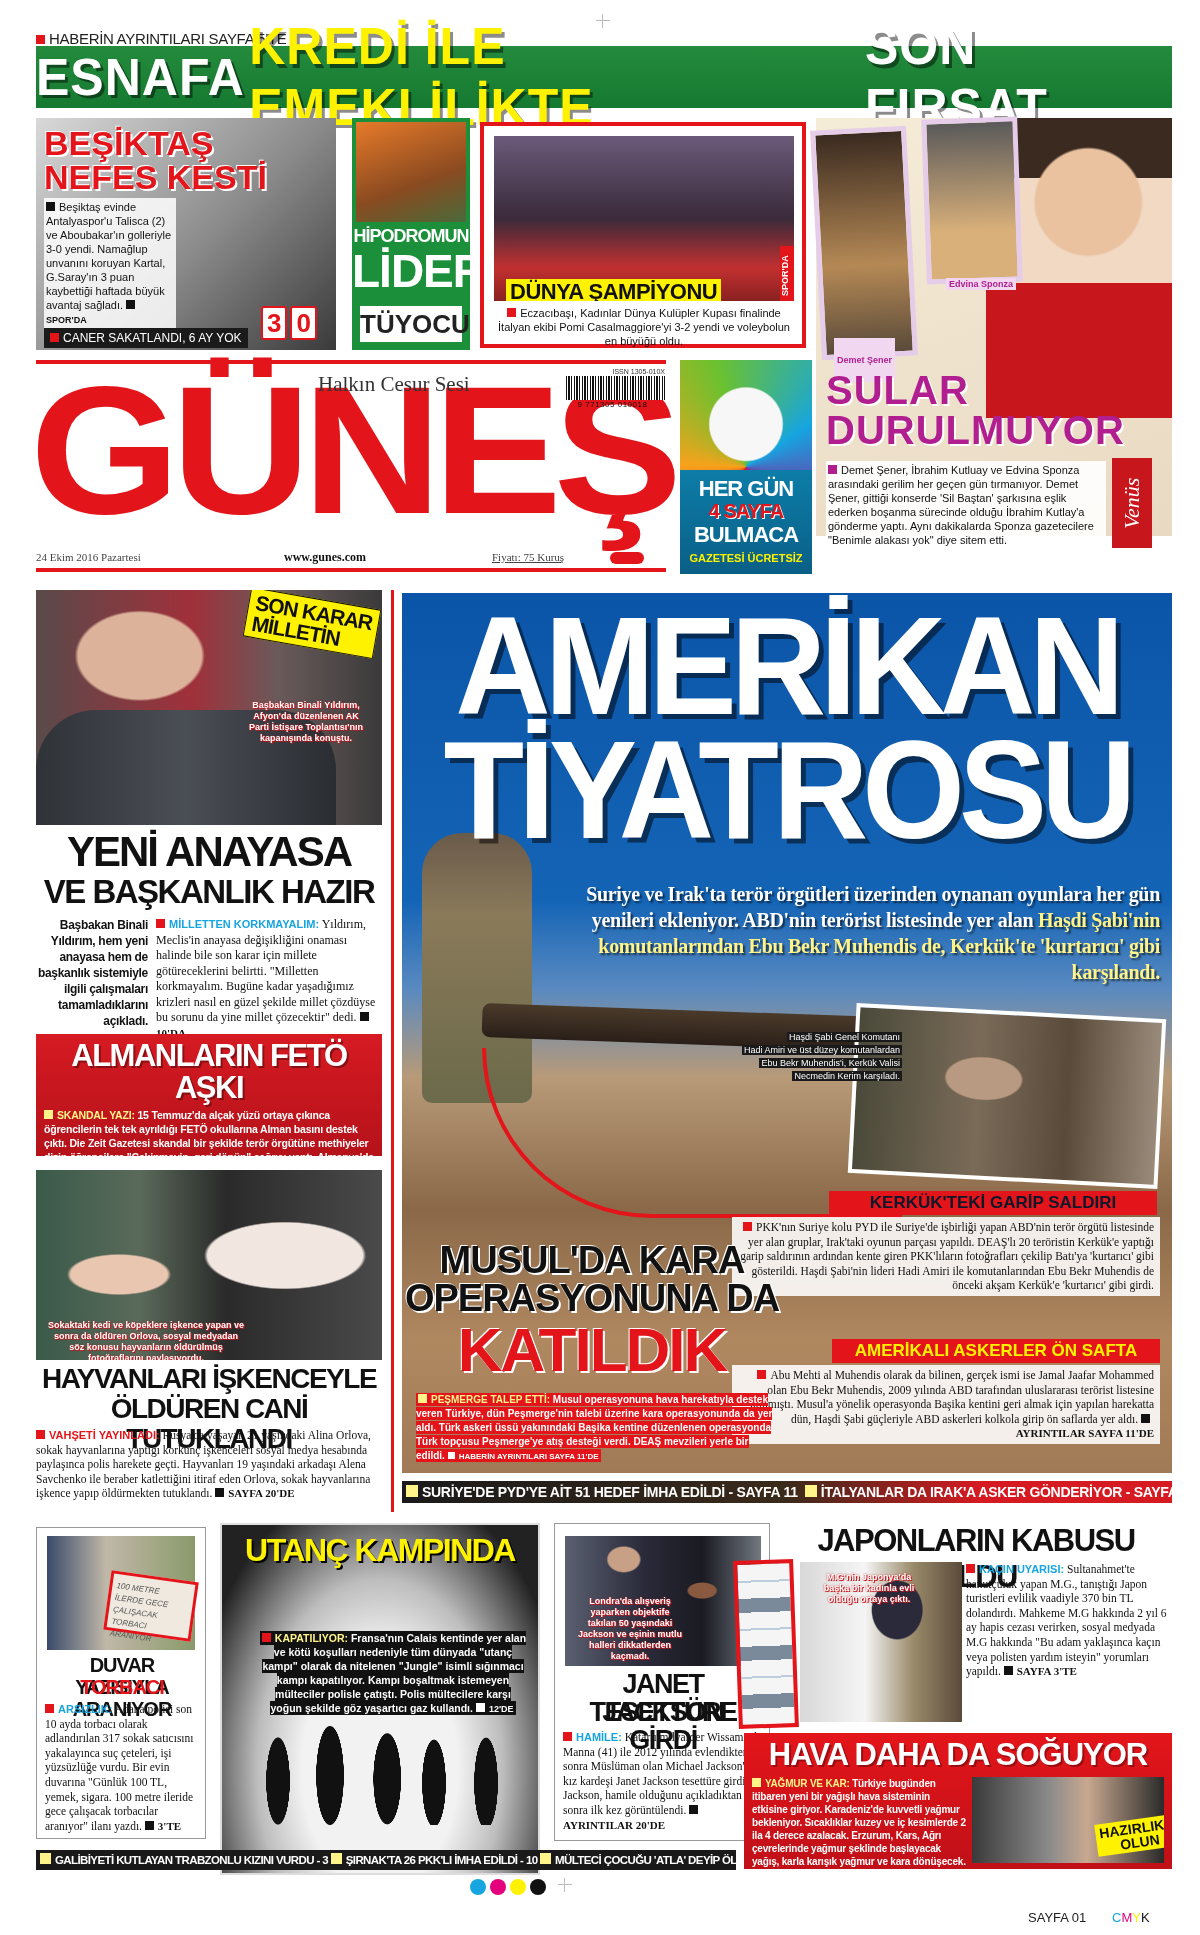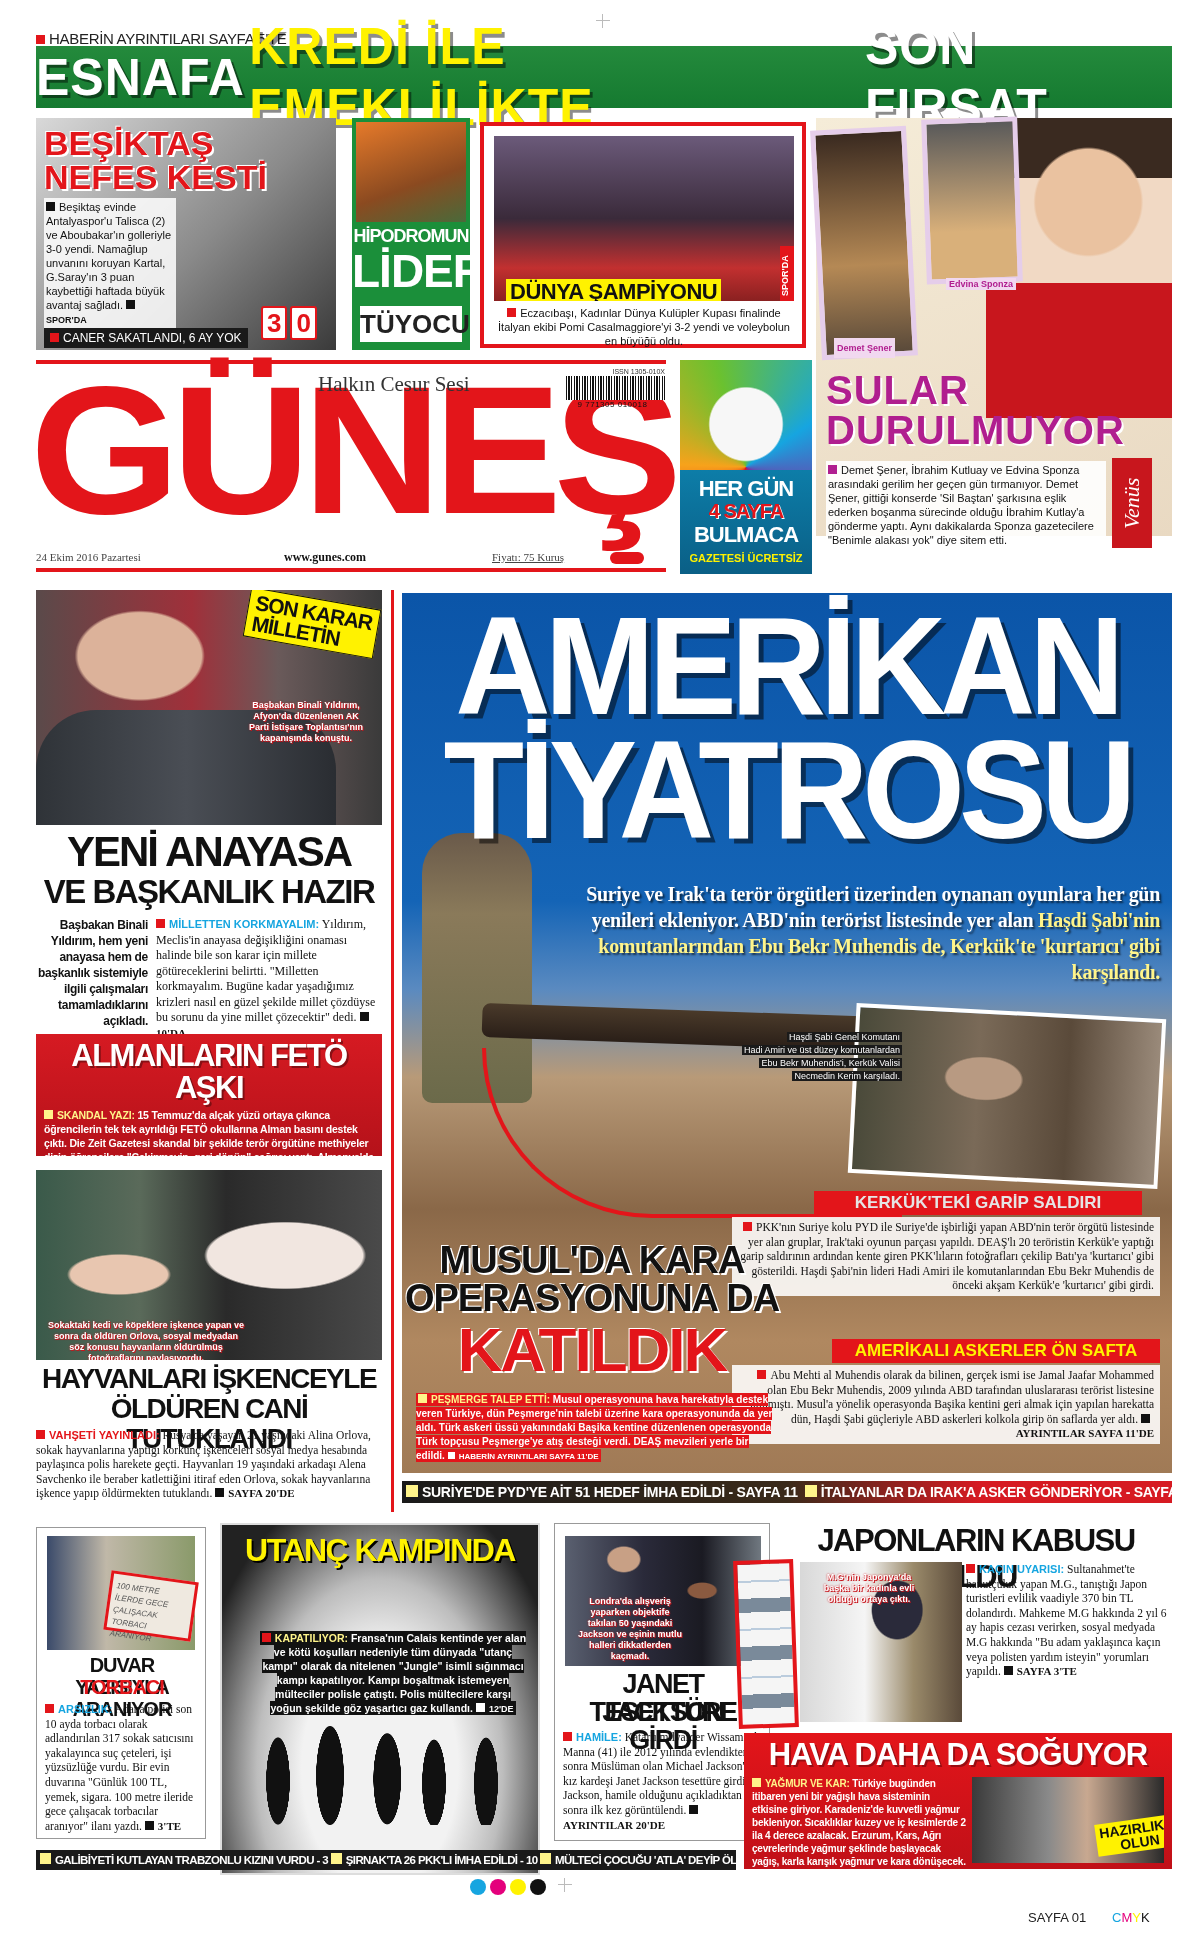--- a/index.html
+++ b/index.html
@@ -40,21 +40,21 @@
   #dunya { left: 480px; top: 122px; width: 326px; height: 226px; border: 4px solid #e3151a; background:#fff; }
   #dunya-photo { left: 10px; top: 10px; width: 300px; height: 165px; background: linear-gradient(180deg,#6b5a7a,#3a2a3a 50%,#c23030 80%,#8a2020); }
   #dunya-label { left: 12px; top: 143px; background:#fff200; color:#111; font-size: 22px; font-weight:900; padding: 0 4px; letter-spacing:-0.5px;}
   #dunya-spor { left: 286px; top: 110px; width: 20px; height: 60px; background:#e3151a; color:#fff; font-size: 9px; font-weight: bold; writing-mode: vertical-rl; transform: rotate(180deg); text-align:center; }
   #dunya-body { left: 8px; top: 180px; width: 304px; font-size: 11px; line-height: 14px; text-align:center; }
 
   #magazine { left: 816px; top: 118px; width: 356px; height: 418px; background: linear-gradient(160deg,#f5ecd8,#e9d9c2); }
   #mag-p1 { left: 0; top: 10px; width: 96px; height: 230px; background: linear-gradient(#3a2a20,#b58955 60%,#5a4a3a); border: 5px solid #e5cdea; transform: rotate(-3deg);}
   #mag-p2 { left: 108px; top: 0px; width: 96px; height: 165px; background: linear-gradient(#5a5a5a,#d9b07a 70%); border: 5px solid #e5cdea; transform: rotate(-2deg);}
   #mag-woman { left: 170px; top: 0; width: 186px; height: 300px; background: radial-gradient(circle at 55% 28%, #eac2a0 0 22%, transparent 23%), linear-gradient(#3a2a20 0 20%, #f1d9c4 20% 55%, #c8161d 55%); }
-  #mag-cap1 { left: 18px; top: 220px; color:#b01e8f; background:#f1d8f0; font-size:9px; font-weight:bold; padding:5px 3px; }
+  #mag-cap1 { left: 18px; top: 220px; color:#b01e8f; background:#f1d8f0; font-size:9px; font-weight:bold; padding:17px 3px; }
   #mag-cap2 { left: 130px; top: 160px; color:#b01e8f; background:#f1d8f0; font-size:9px; font-weight:bold; padding:1px 3px; }
   #mag-title { left: 10px; top: 252px; font-size: 40px; line-height: 40px; color:#b01e8f; font-weight: 900; text-shadow: 2px 2px 0 #fff; letter-spacing: 1px;}
   #mag-body { left: 10px; top: 343px; width: 280px; font-size: 11px; line-height: 14px; background: rgba(255,255,255,0.9); padding:2px; }
   #mag-venus { left: 296px; top: 340px; width: 40px; height: 90px; background:#c8161d; color:#fff; font-family:"Liberation Serif",serif; font-style: italic; font-size:22px; writing-mode: vertical-rl; transform: rotate(180deg); text-align:center; line-height:40px;}
   #mag-strip { left: 4px; top: 396px; width: 340px; background:#16a5e0; color:#fff; font-size: 13px; font-weight:bold; padding: 3px 6px; letter-spacing:-0.3px;}
   #mag-strip .y { color:#fff200; }
 
   
   #mast-rule-top { left: 36px; top: 360px; width: 630px; height: 4px; background:#e3151a; }
   #mast-rule-bot { left: 36px; top: 568px; width: 630px; height: 4px; background:#e3151a; }
@@ -108,21 +108,21 @@
   #main-h2 { left: 10px; top: 128px; width: 750px; text-align:center; color:#fff; font-size: 132px; font-weight: 900; letter-spacing: -6px; line-height: 140px; text-shadow: 5px 5px 0 rgba(0,0,0,0.5); transform: scaleY(1.05);}
   #soldier { left: 20px; top: 240px; width: 110px; height: 270px; background: linear-gradient(#6a5a4a,#8a7a5a 30%,#6b6a4a); border-radius: 40px 40px 10px 10px; }
   #gun { left: 80px; top: 420px; width: 570px; height: 34px; background: linear-gradient(#4a3a2a,#2a1f18); border-radius: 8px; transform: rotate(2deg); }
   #main-deck { left: 150px; top: 288px; width: 608px; text-align:right; color:#fff; font-family:"Liberation Serif",serif; font-weight:bold; font-size: 20px; line-height: 26px; text-shadow: 2px 2px 2px rgba(0,0,0,0.6); letter-spacing:-0.3px;}
   #main-deck .hl { color:#fff48a; }
   #hug-photo { left: 450px; top: 418px; width: 310px; height: 170px; background: radial-gradient(ellipse at 42% 40%, #b89a82 0 15%, transparent 16%), linear-gradient(90deg,#4a4a3a,#7a6a58 40%,#5a4a3a 70%,#9a8a7a); border: 4px solid #fff; transform: rotate(3deg); }
   #hug-cap { left: 330px; top: 438px; width: 170px; text-align:right; font-size: 9px; line-height: 13px; color:#fff; }
   #hug-cap span { background:#1a1a1a; padding: 0 2px; }
   #arrow { left: 80px; top: 455px; width: 420px; height: 170px; border: 4px solid #e3151a; border-top: none; border-right: none; border-radius: 0 0 0 200px; }
 
-  #kerk-h { left: 412px; top: 598px; width: 328px; text-align:center; background:#e3151a; color:#e5e5e5; font-size: 17px; font-weight:bold; padding: 2px 4px; }
+  #kerk-h { left: 427px; top: 598px; width: 328px; text-align:center; background:#e3151a; color:#0f172a; font-size: 17px; font-weight:bold; padding: 2px 4px; }
   #kerk-body { left: 330px; top: 624px; width: 428px; text-align:right; font-family:"Liberation Serif",serif; font-size: 11.5px; line-height: 14.5px; background: rgba(255,255,255,0.88); padding: 3px 6px;}
   #amer-h { left: 430px; top: 746px; width: 328px; text-align:center; background:#e3151a; color:#fff200; font-size: 17px; font-weight:bold; padding: 2px 0; }
   #amer-body { left: 330px; top: 772px; width: 428px; text-align:right; font-family:"Liberation Serif",serif; font-size: 11.5px; line-height: 14.5px; background: rgba(255,255,255,0.88); padding: 3px 6px;}
 
   #musul-h1 { left: 0; top: 647px; width: 380px; text-align:center; color:#111; font-size: 38px; font-weight: 900; letter-spacing: -1px; line-height: 40px; text-shadow: 2px 2px 0 #fff, -1px -1px 0 #fff;}
   #musul-h2 { left: 0; top: 685px; width: 380px; text-align:center; color:#111; font-size: 38px; font-weight: 900; letter-spacing: -1px; line-height: 40px; text-shadow: 2px 2px 0 #fff, -1px -1px 0 #fff;}
   #musul-h3 { left: 0; top: 724px; width: 380px; text-align:center; color:#e3151a; font-size: 62px; font-weight: 900; letter-spacing: -2px; line-height: 66px; text-shadow: 2px 2px 0 #fff, -1px -1px 0 #fff;}
   #musul-body { left: 14px; top: 800px; width: 360px; color:#fff; font-size: 10px; line-height: 14px; font-weight:bold; }
   #musul-body span.bg { background:#e3151a; padding: 1px 2px; }
 

